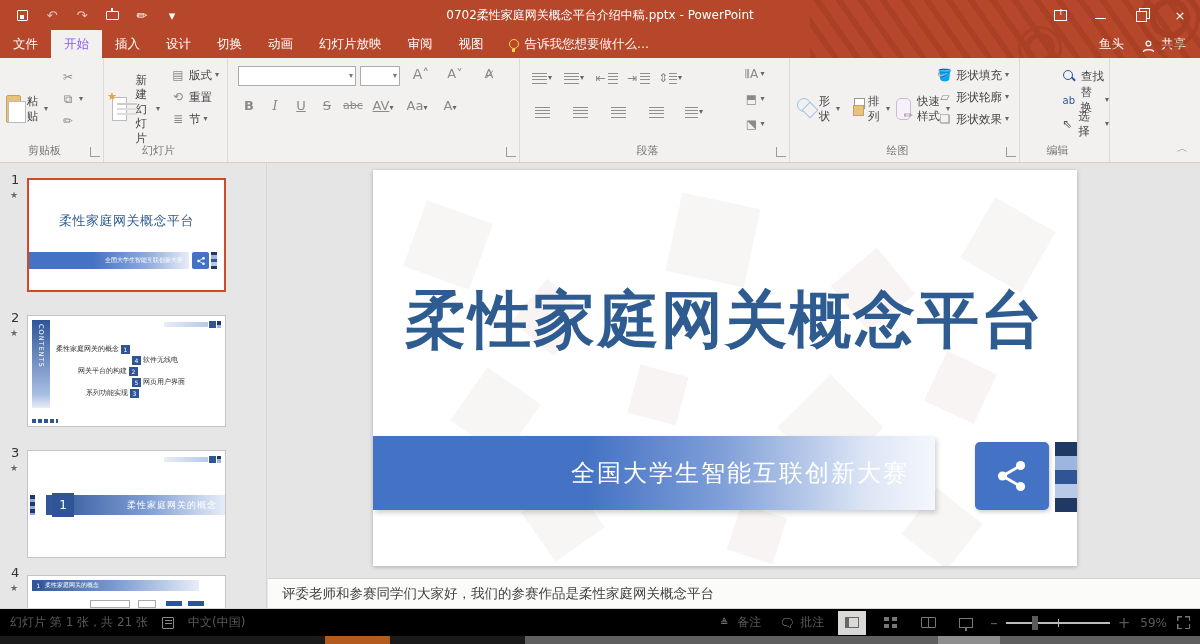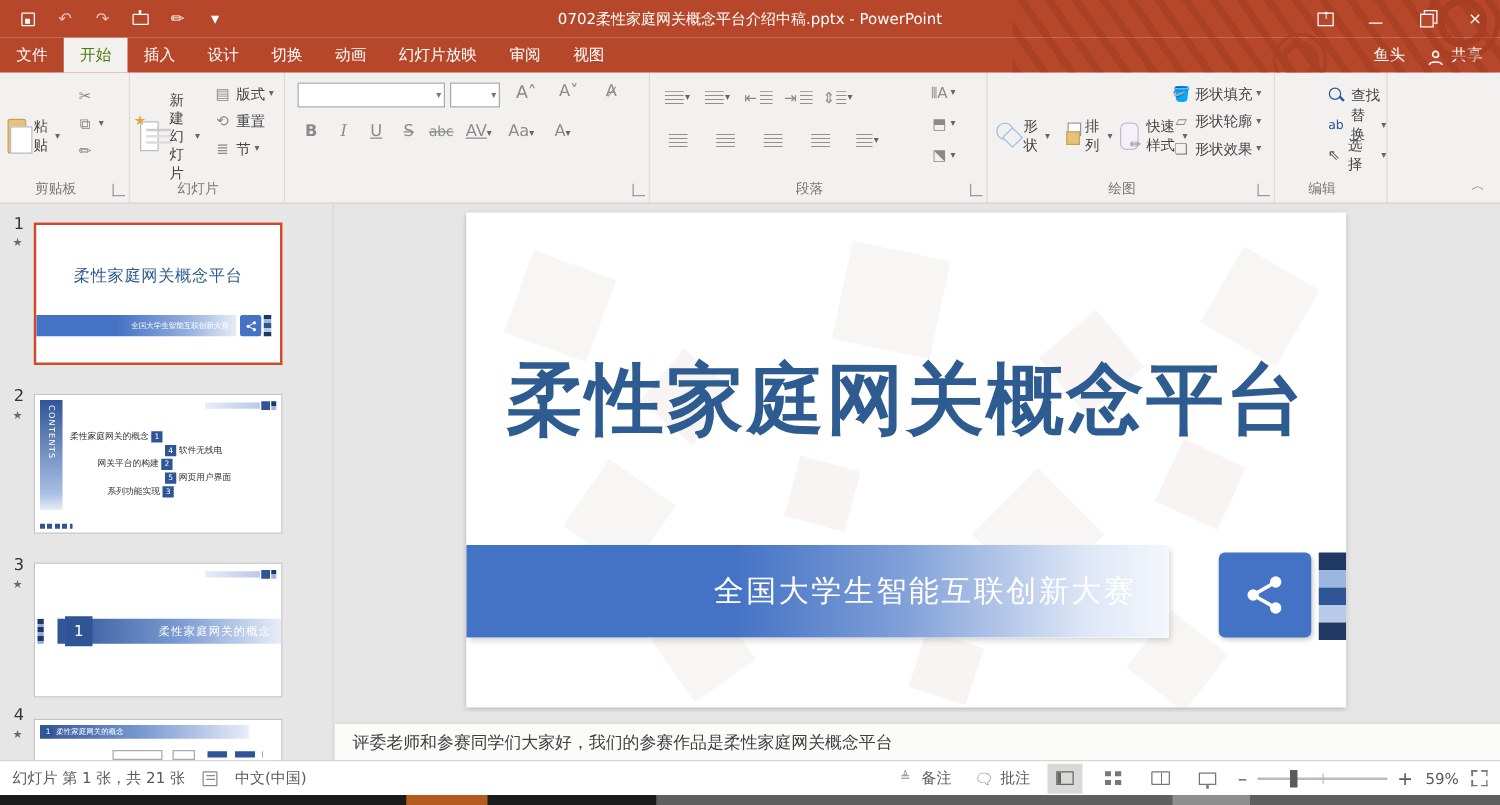--- a/index.html
+++ b/index.html
@@ -28,21 +28,21 @@
   .icon-ribbonopts { width:13px; height:11px; border:1px solid #fff; position:relative; }
   .icon-ribbonopts:after { content:"↑"; position:absolute; left:3px; top:-3px; font-size:8px; }
   .icon-min { width:11px; height:1px; background:#fff; margin-top:6px; }
   .icon-restore { width:9px; height:9px; border:1px solid #fff; position:relative; background:#B7472A; }
   .icon-restore:before { content:""; position:absolute; left:2px; top:-4px; width:9px; height:9px; border:1px solid #fff; }
   .icon-restore:after { content:""; position:absolute; left:-1px; top:-1px; width:9px; height:9px; background:#B7472A; border:1px solid #fff; }
 
   
   .tabrow { position:absolute; left:0; top:30px; width:1200px; height:28px; background:#B7472A; display:flex; align-items:stretch; color:#fff; z-index:25; }
   .tab { padding:0 13px; display:flex; align-items:center; font-size:12.5px; cursor:default; }
-  .tab.active { background:#F3F1F0; color:#4d7c0f; }
+  .tab.active { background:#F3F1F0; color:#8b5cf6; }
   .tellme { display:flex; align-items:center; gap:6px; padding:0 12px; font-size:12.5px; color:rgba(255,255,255,.95); }
   .bulb { width:10px; height:10px; border-radius:50%; border:1.5px solid #ffd34d; position:relative; }
   .bulb:after { content:""; position:absolute; left:2.5px; top:9px; width:3px; height:3px; background:#ffd34d; }
   .tab-right { margin-left:auto; display:flex; align-items:center; gap:18px; padding-right:14px; z-index:2; }
   .account { font-size:12.5px; }
   .share-btn { display:flex; align-items:flex-end; gap:6px; font-size:12.5px; }
 
   
   .ribbon { position:absolute; left:0; top:58px; width:1200px; height:105px; background:#F3F1F0; border-bottom:1px solid #D2CFCD; z-index:20; }
   .rgroup { position:absolute; top:0; height:104px; border-right:1px solid #DDDAD8; }
@@ -109,21 +109,21 @@
   .deco.pink { background:rgba(215,185,185,.16); }
   .slide-title { position:absolute; left:0; right:0; top:108px; text-align:center; font-size:62px; font-weight:600; color:#2E5C90; letter-spacing:2px; white-space:nowrap; }
   .slide-banner { position:absolute; left:0; top:266px; width:562px; height:74px; background:linear-gradient(to right,#4472C4 0%,#4472C4 38%,#7F9FD8 62%,#DDE6F6 88%,#F4F7FC 100%); box-shadow:2px 3px 5px rgba(0,0,0,.18); display:flex; align-items:center; justify-content:flex-end; padding-right:26px; }
   .slide-banner span { font-size:24px; color:#fff; letter-spacing:2px; }
   .share-box { position:absolute; left:602px; top:272px; width:74px; height:68px; background:#4472C4; border-radius:5px; display:flex; align-items:center; justify-content:center; box-shadow:1px 2px 4px rgba(0,0,0,.2); }
   .seg-strip { position:absolute; left:682px; top:272px; width:22px; height:70px; display:flex; flex-direction:column; }
   .seg-strip i { flex:1; }
 
   
   .notespane { position:absolute; left:268px; top:578px; width:932px; height:30px; background:#FBFBFA; border-top:1px solid #D5D3D1; display:flex; align-items:center; padding-left:14px; font-size:13.5px; color:#3f3f3f; }
-  .statusbar { position:absolute; left:0; top:608px; width:1200px; height:28px; background:#ffffff; border-top:1px solid #D8D6D4; display:flex; align-items:center; font-size:12px; color:#5a5a5a; }
+  .statusbar { position:absolute; left:0; top:608px; width:1200px; height:28px; background:#000000; border-top:1px solid #D8D6D4; display:flex; align-items:center; font-size:12px; color:#5a5a5a; }
   .statusbar .sleft { display:flex; align-items:center; gap:14px; padding-left:10px; }
   .note-ind { width:12px; height:12px; border:1px solid #8a8a8a; border-radius:1px; position:relative; }
   .note-ind:after { content:""; position:absolute; left:2px; top:2px; width:7px; height:1px; background:#8a8a8a; box-shadow:0 3px 0 #8a8a8a; }
   .sright { margin-left:auto; display:flex; align-items:center; gap:10px; padding-right:10px; }
   .sbtn { display:flex; align-items:center; gap:5px; padding:0 4px; height:26px; }
   .viewbtn { width:28px; height:24px; display:flex; align-items:center; justify-content:center; }
   .viewbtn.sel { background:#DBD9D7; }
   .icon-normal { width:14px; height:11px; border:1px solid #666; background:linear-gradient(to right,#666 3px,transparent 3px); }
   .icon-sorter { width:13px; height:11px; background:
       linear-gradient(to right,#777 5px,transparent 5px 8px,#777 8px) top/13px 4px no-repeat,
@@ -183,20 +183,24 @@
   <div class="tabrow">
     <span class="tab">文件</span>
     <span class="tab active">开始</span>
     <span class="tab">插入</span>
     <span class="tab">设计</span>
     <span class="tab">切换</span>
     <span class="tab">动画</span>
     <span class="tab">幻灯片放映</span>
     <span class="tab">审阅</span>
     <span class="tab">视图</span>
+    <span class="tellme">
+      <span class="bulb"></span>
+      <span>告诉我您想要做什么...</span>
+    </span>
     <span class="tab-right">
       <span class="account">鱼头</span>
       <span class="share-btn">
         <svg width="13" height="13" viewBox="0 0 13 13">
             <circle cx="6.5" cy="3.5" r="2.4" fill="none" stroke="#fff" stroke-width="1.3"></circle>
             <path d="M1.5 12 C1.5 8.8 11.5 8.8 11.5 12" fill="none" stroke="#fff" stroke-width="1.3"></path>
           </svg>
         <span>共享</span>
       </span>
     </span>

